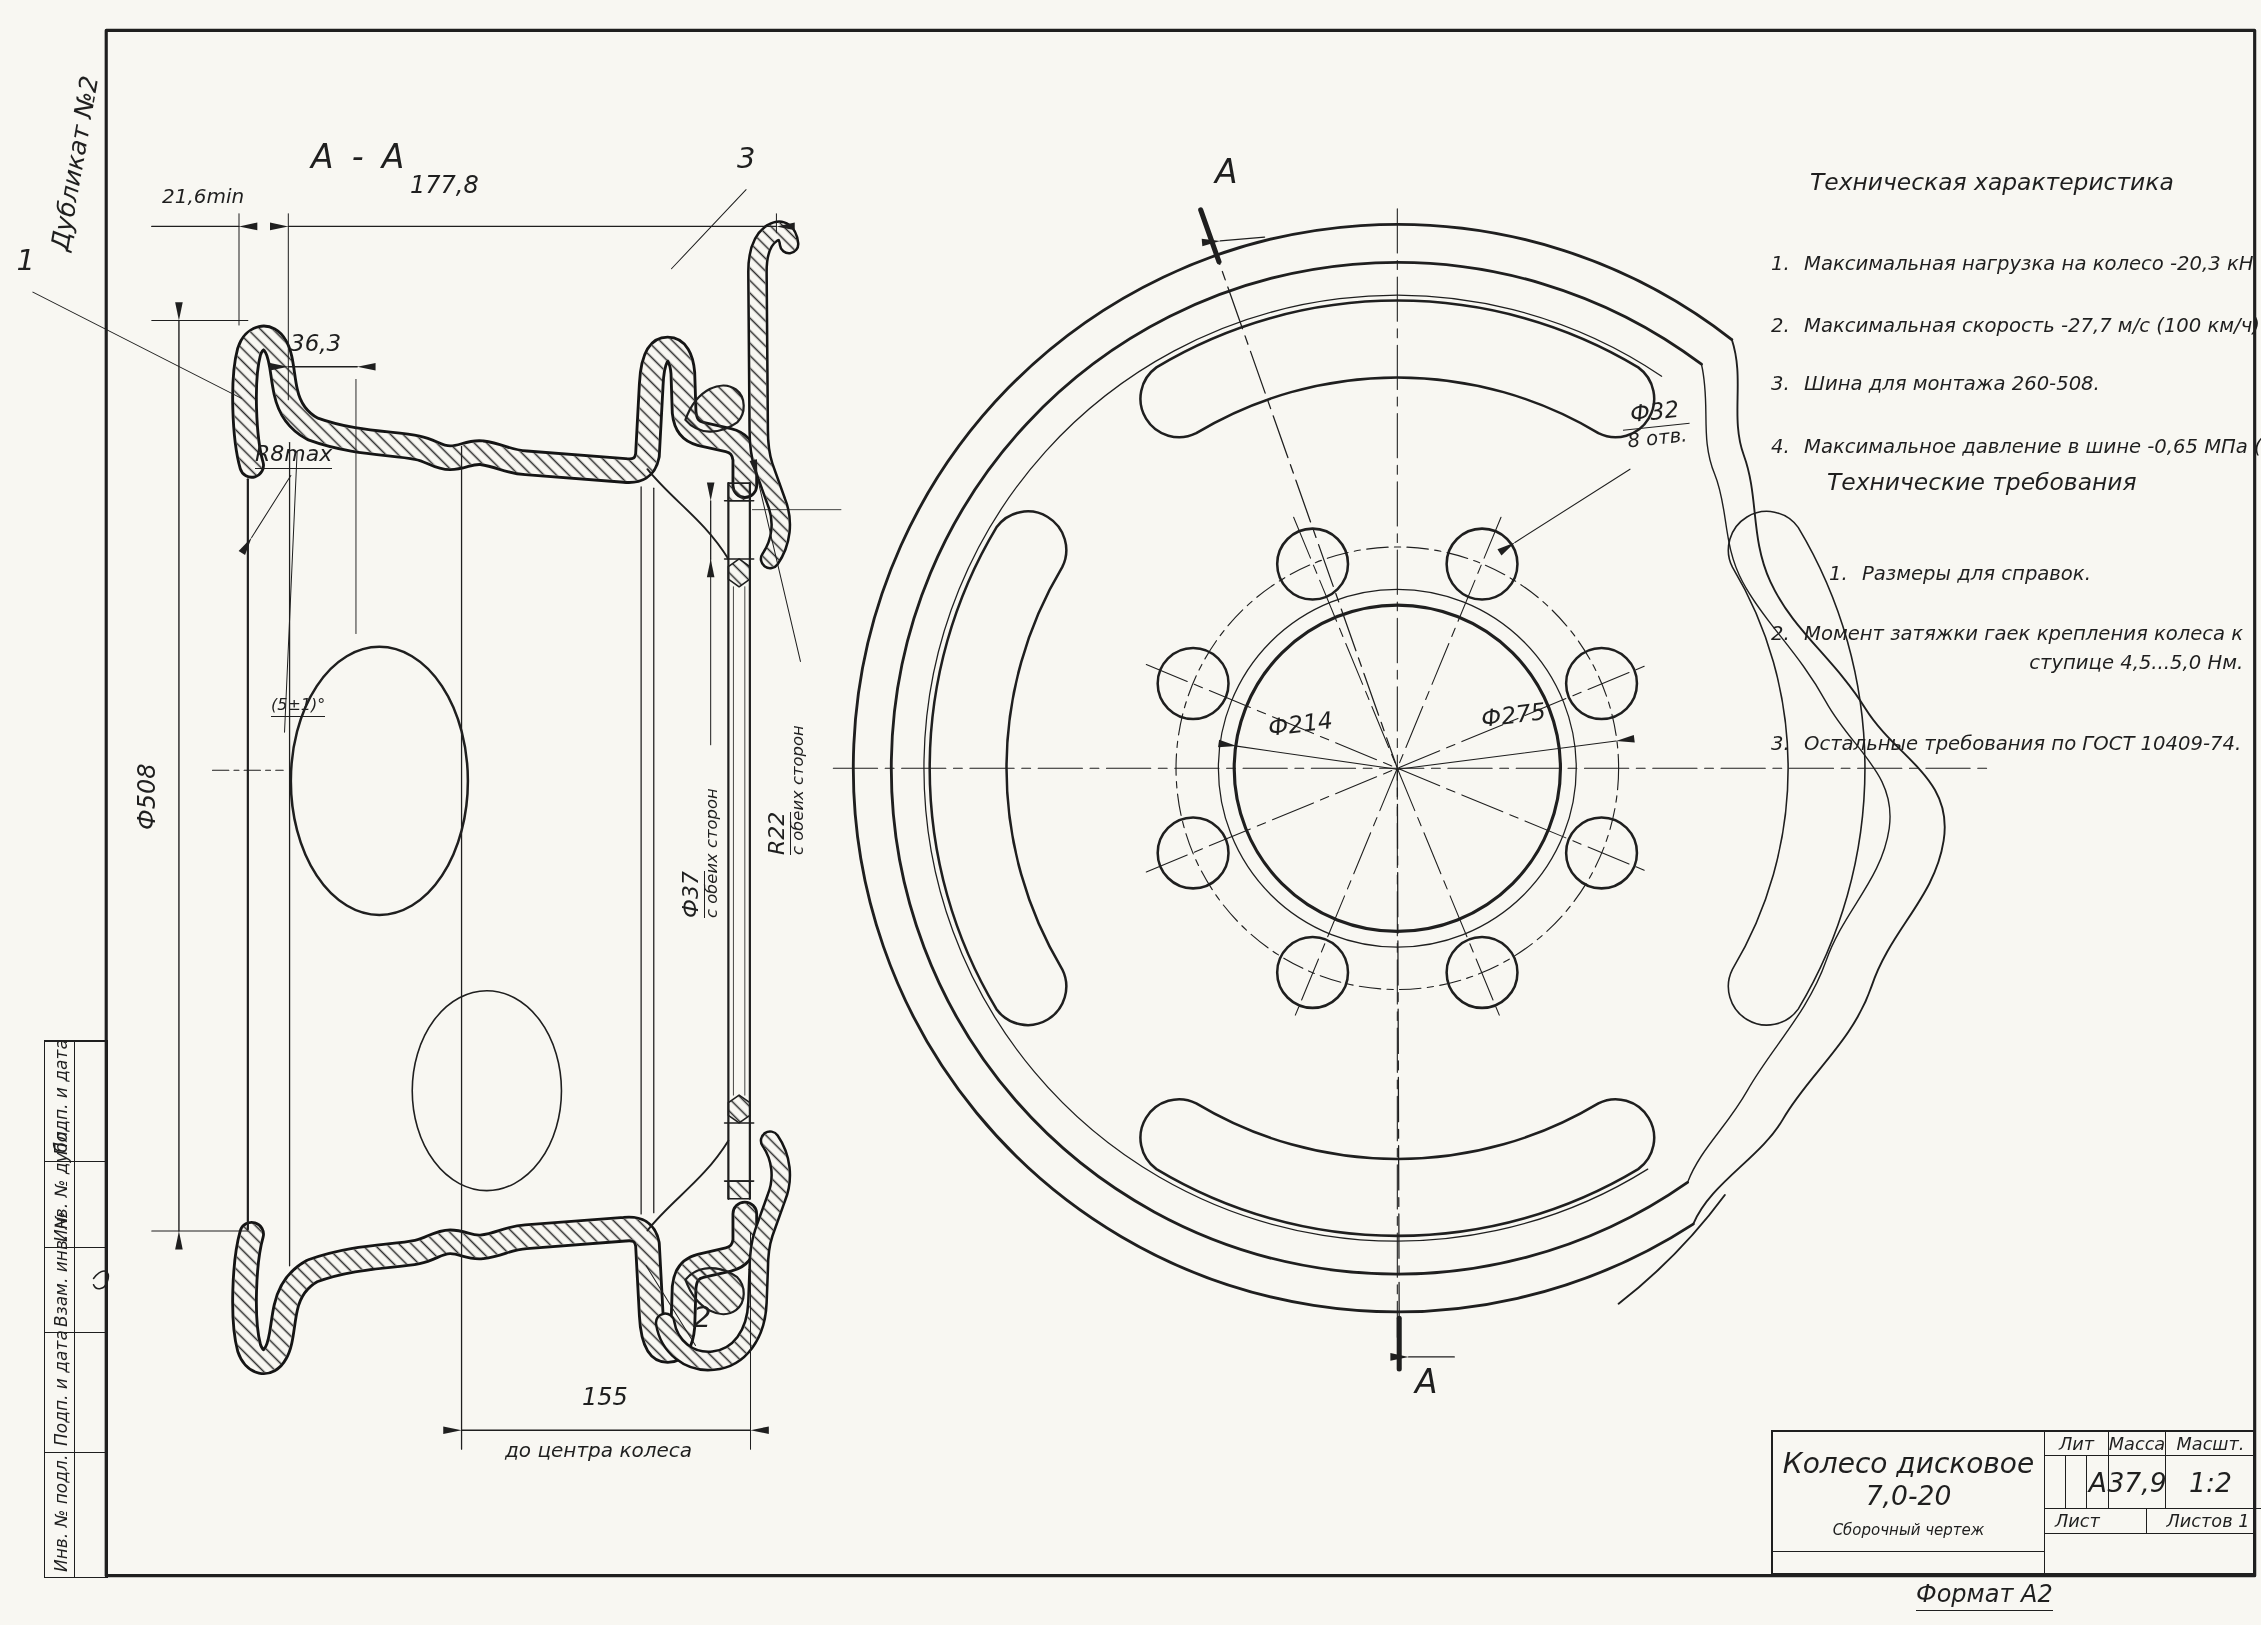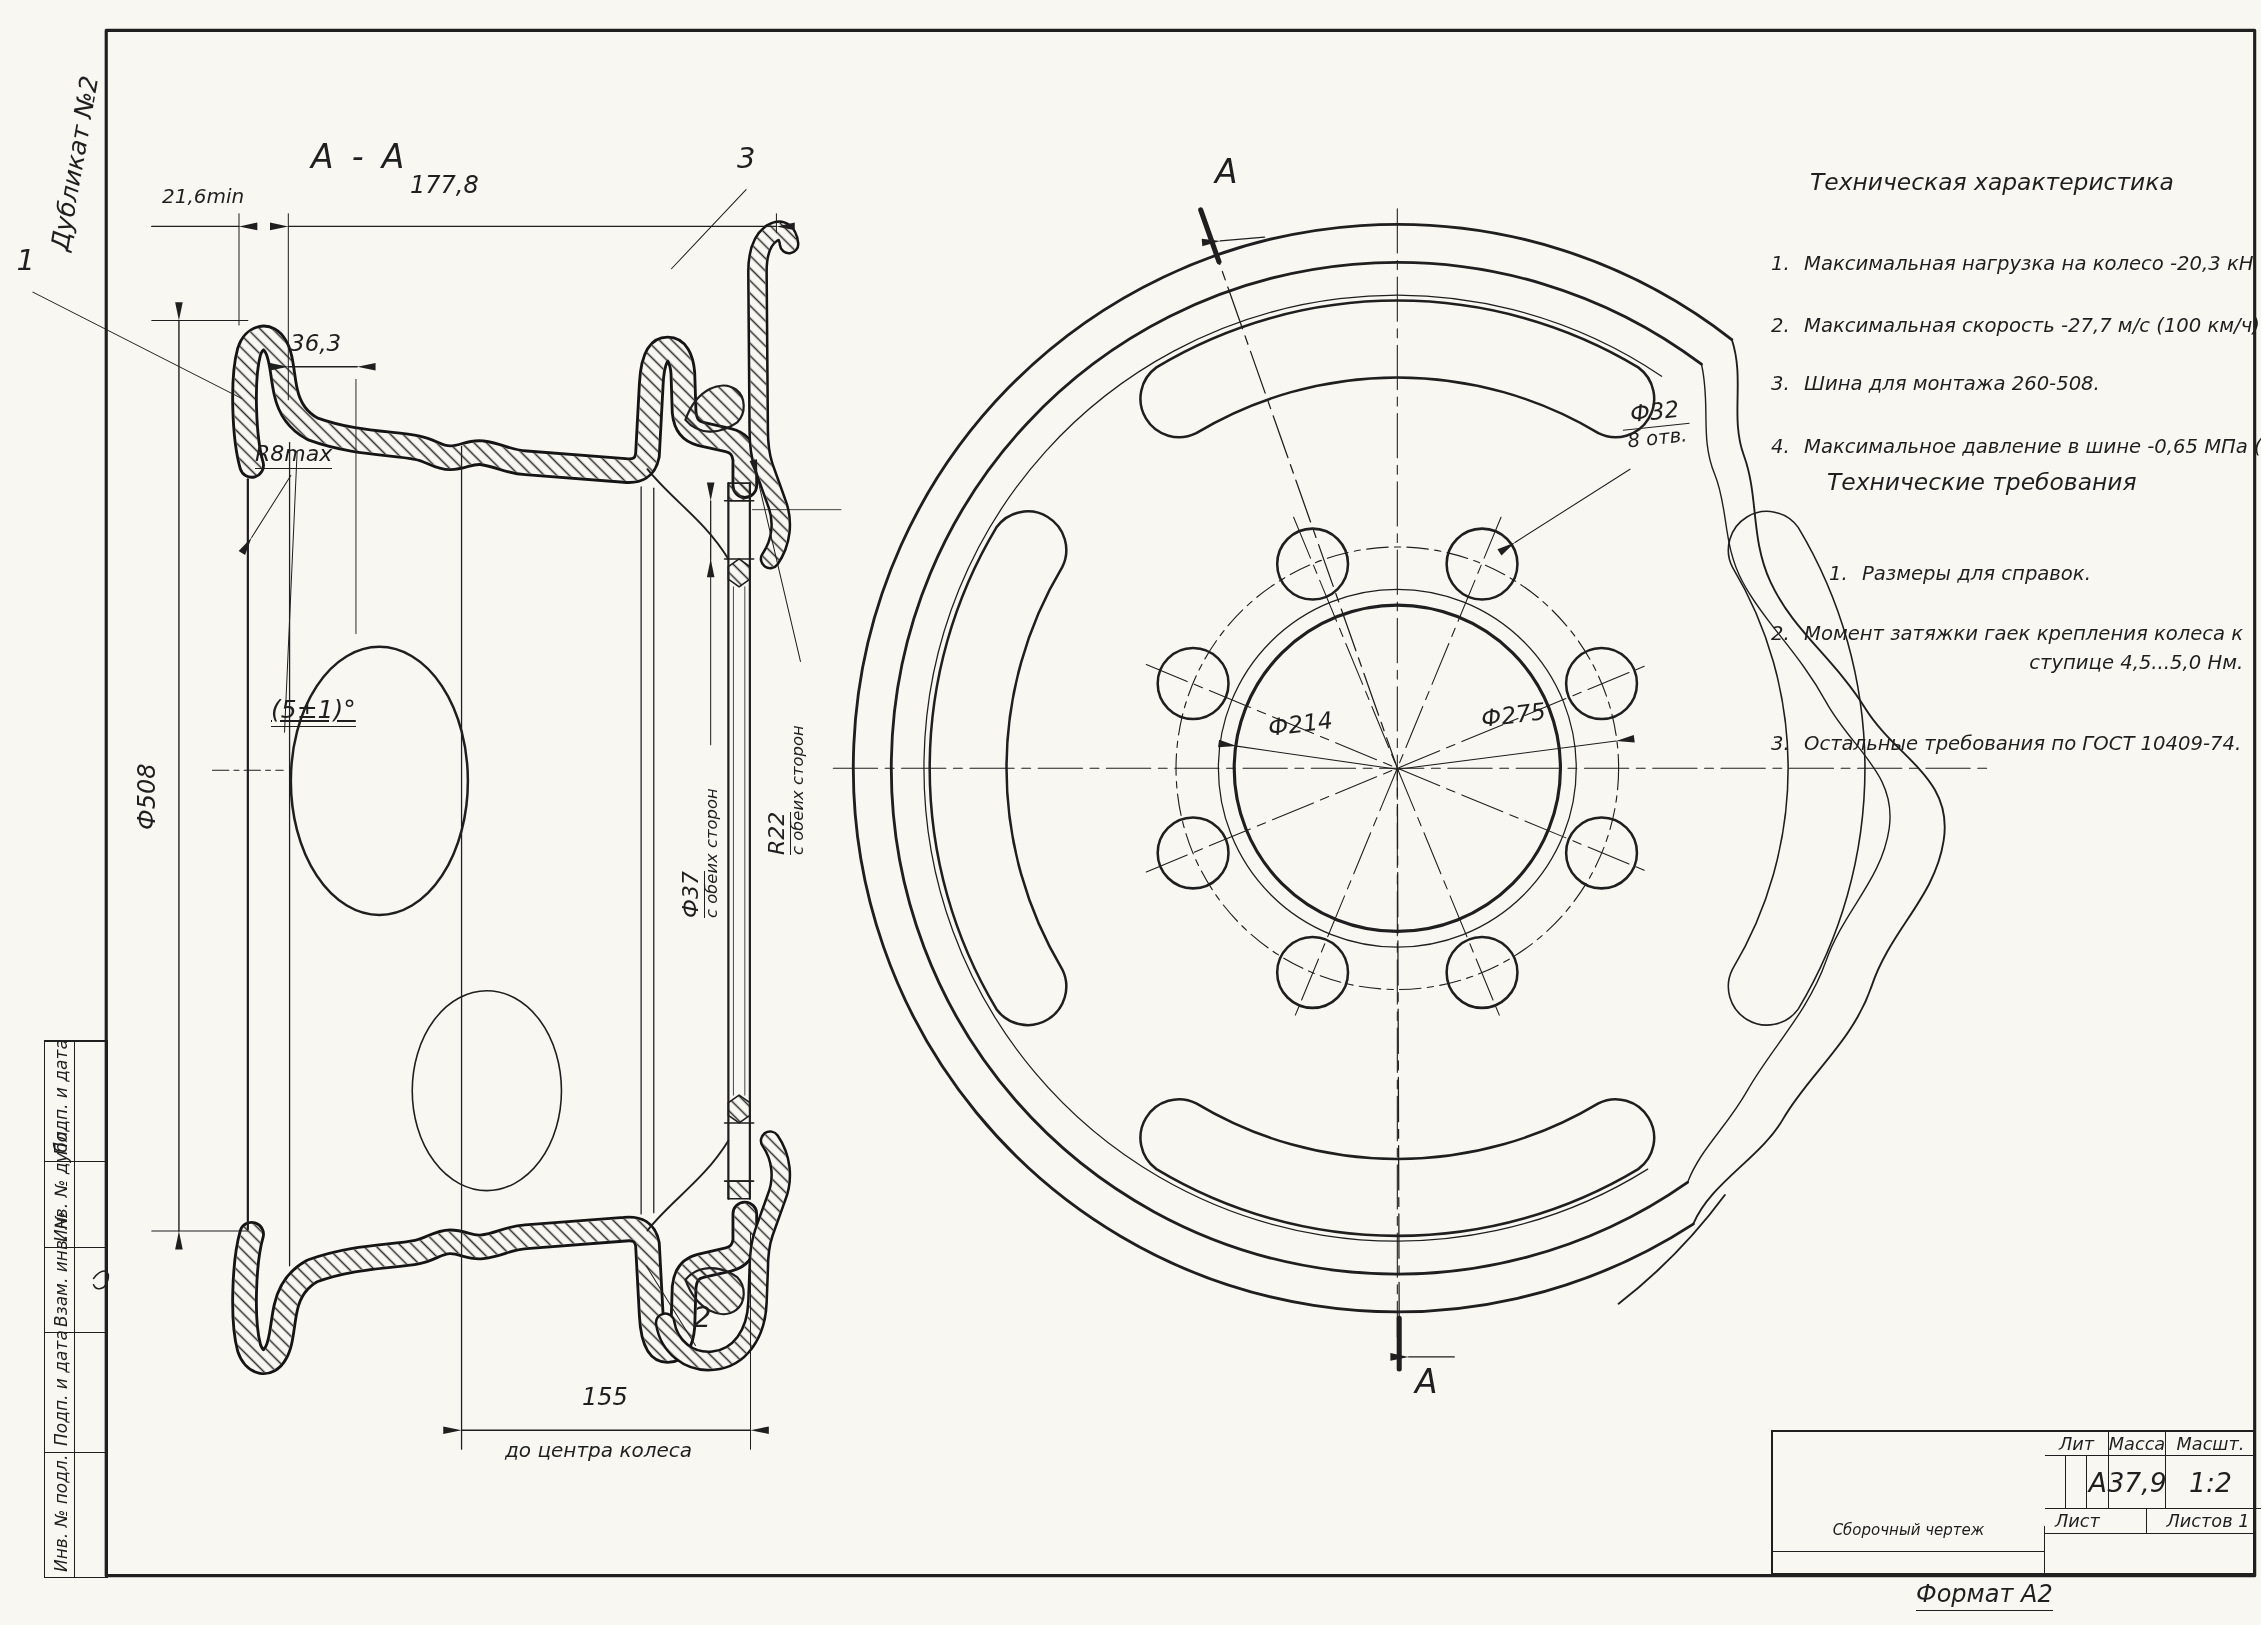--- a/index.html
+++ b/index.html
@@ -196,21 +196,21 @@
     </g>
   </svg>
 
   <div class="t" style="left:46px;top:248px;font-size:25px;transform:rotate(-80deg);transform-origin:0 0;">Дубликат №2</div>
 
   <div class="t" style="left:311px;top:102px;font-size:33px;letter-spacing:3.8px;margin-top:36px;">A - A</div>
   <div class="t" style="left:410px;top:172px;font-size:24px;">177,8</div>
   <div class="t" style="left:162px;top:185px;font-size:20px;">21,6min</div>
   <div class="t" style="left:290px;top:330px;font-size:23px;">36,3</div>
   <div class="t underl" style="left:255px;top:441px;font-size:22px;">R8max</div>
-  <div class="t underl" style="left:271px;top:696px;font-size:25px;text-decoration:underline;">(5±1)°</div>
+  <div class="t underl" style="left:271px;top:696px;font-size:16px;">(5±1)°</div>
   <div class="t rot90" style="left:134px;top:830px;font-size:24px;">Ф508</div>
 
   <div class="t rot90" style="left:678px;top:918px;font-size:22px;">
     <span class="underl">Ф37</span>
     <span class="small" style="display:block;">с обеих сторон</span>
   </div>
   <div class="t rot90" style="left:764px;top:855px;font-size:22px;">
     <span class="underl">R22</span>
     <span class="small" style="display:block;">с обеих сторон</span>
   </div>
@@ -267,20 +267,24 @@
     <div class="srow" style="top:411px;height:125px;"></div>
     <div class="slabel" style="left:6.3px;top:114px;">Подп. и дата</div>
     <div class="slabel" style="left:6.3px;top:201px;">Инв. № дубл.</div>
     <div class="slabel" style="left:6.3px;top:286px;">Взам. инв. №</div>
     <div class="slabel" style="left:6.3px;top:405px;">Подп. и дата</div>
     <div class="slabel" style="left:6.3px;top:531px;">Инв. № подл.</div>
   </div>
 
   <div class="tb">
 
+    <div class="cell" style="left:0;top:0;width:272px;height:94px;border-right:1.9px solid;flex-direction:column;">
+      <span style="font-size:28px;">Колесо дисковое</span>
+      <span style="font-size:26.6px;">7,0-20</span>
+    </div>
     <div class="cell" style="left:0;top:94px;width:272px;height:25px;border-right:1.9px solid;font-size:15px;">
       <span style="position:relative;top:-8.9px;">Сборочный чертеж</span>
     </div>
     <div class="cell" style="left:0;top:119px;width:272px;height:24px;border-top:1.9px solid;border-right:1.9px solid;"></div>
 
     <div class="cell" style="left:272px;top:0;width:63px;height:24px;border-bottom:1.9px solid;font-size:17.7px;">Лит</div>
     <div class="cell" style="left:335px;top:0;width:57px;height:24px;border-left:1.9px solid;border-bottom:1.9px solid;font-size:17.7px;">Масса</div>
     <div class="cell" style="left:392px;top:0;width:90px;height:24px;border-left:1.9px solid;border-bottom:1.9px solid;font-size:17.7px;">Масшт.</div>
 
     <div class="cell" style="left:272px;top:24px;width:21px;height:52px;border-right:1.3px solid;"></div>

